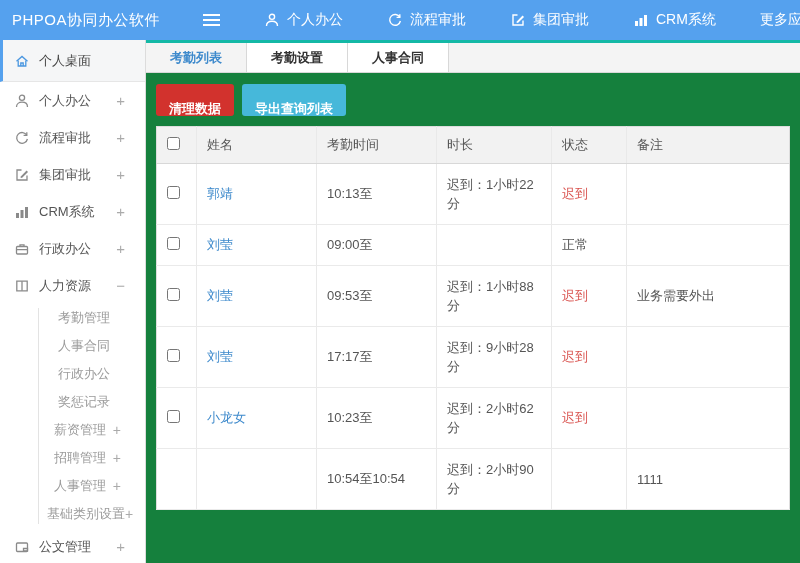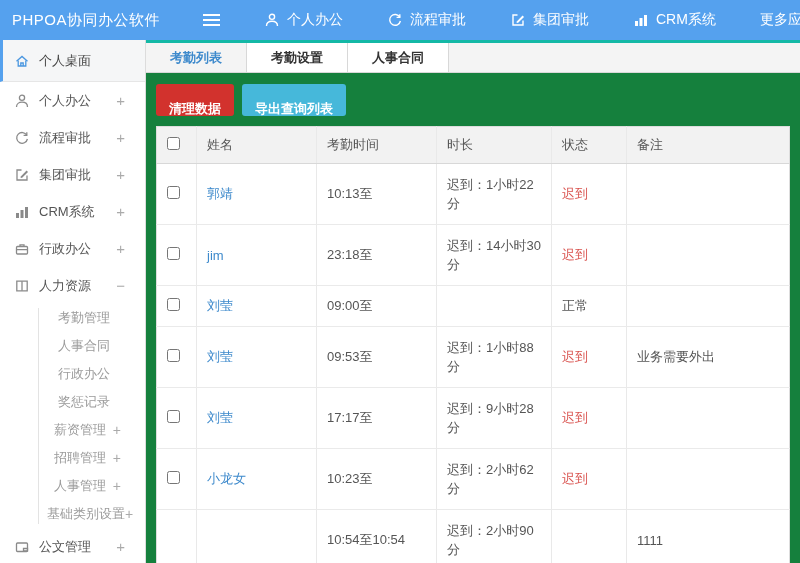--- a/index.html
+++ b/index.html
@@ -299,31 +299,20 @@
             <td>10:13至</td>
             <td class="dur">
                 <div>迟到：1小时22分</div>
                 <div></div>
               </td>
             <td><span class="status" data-status="late">迟到</span></td>
             <td></td>
           </tr>
           <tr>
             <td><input type="checkbox" class="cb" style=""></td>
-            <td><a class="name-link">jim</a></td>
-            <td>23:18至</td>
-            <td class="dur">
-                <div>迟到：14小时30分</div>
-                <div></div>
-              </td>
-            <td><span class="status" data-status="late">迟到</span></td>
-            <td></td>
-          </tr>
-          <tr>
-            <td><input type="checkbox" class="cb" style=""></td>
             <td><a class="name-link">刘莹</a></td>
             <td>09:00至</td>
             <td class="dur">
                 <div></div>
                 <div></div>
               </td>
             <td><span class="status" data-status="normal">正常</span></td>
             <td></td>
           </tr>
           <tr>

